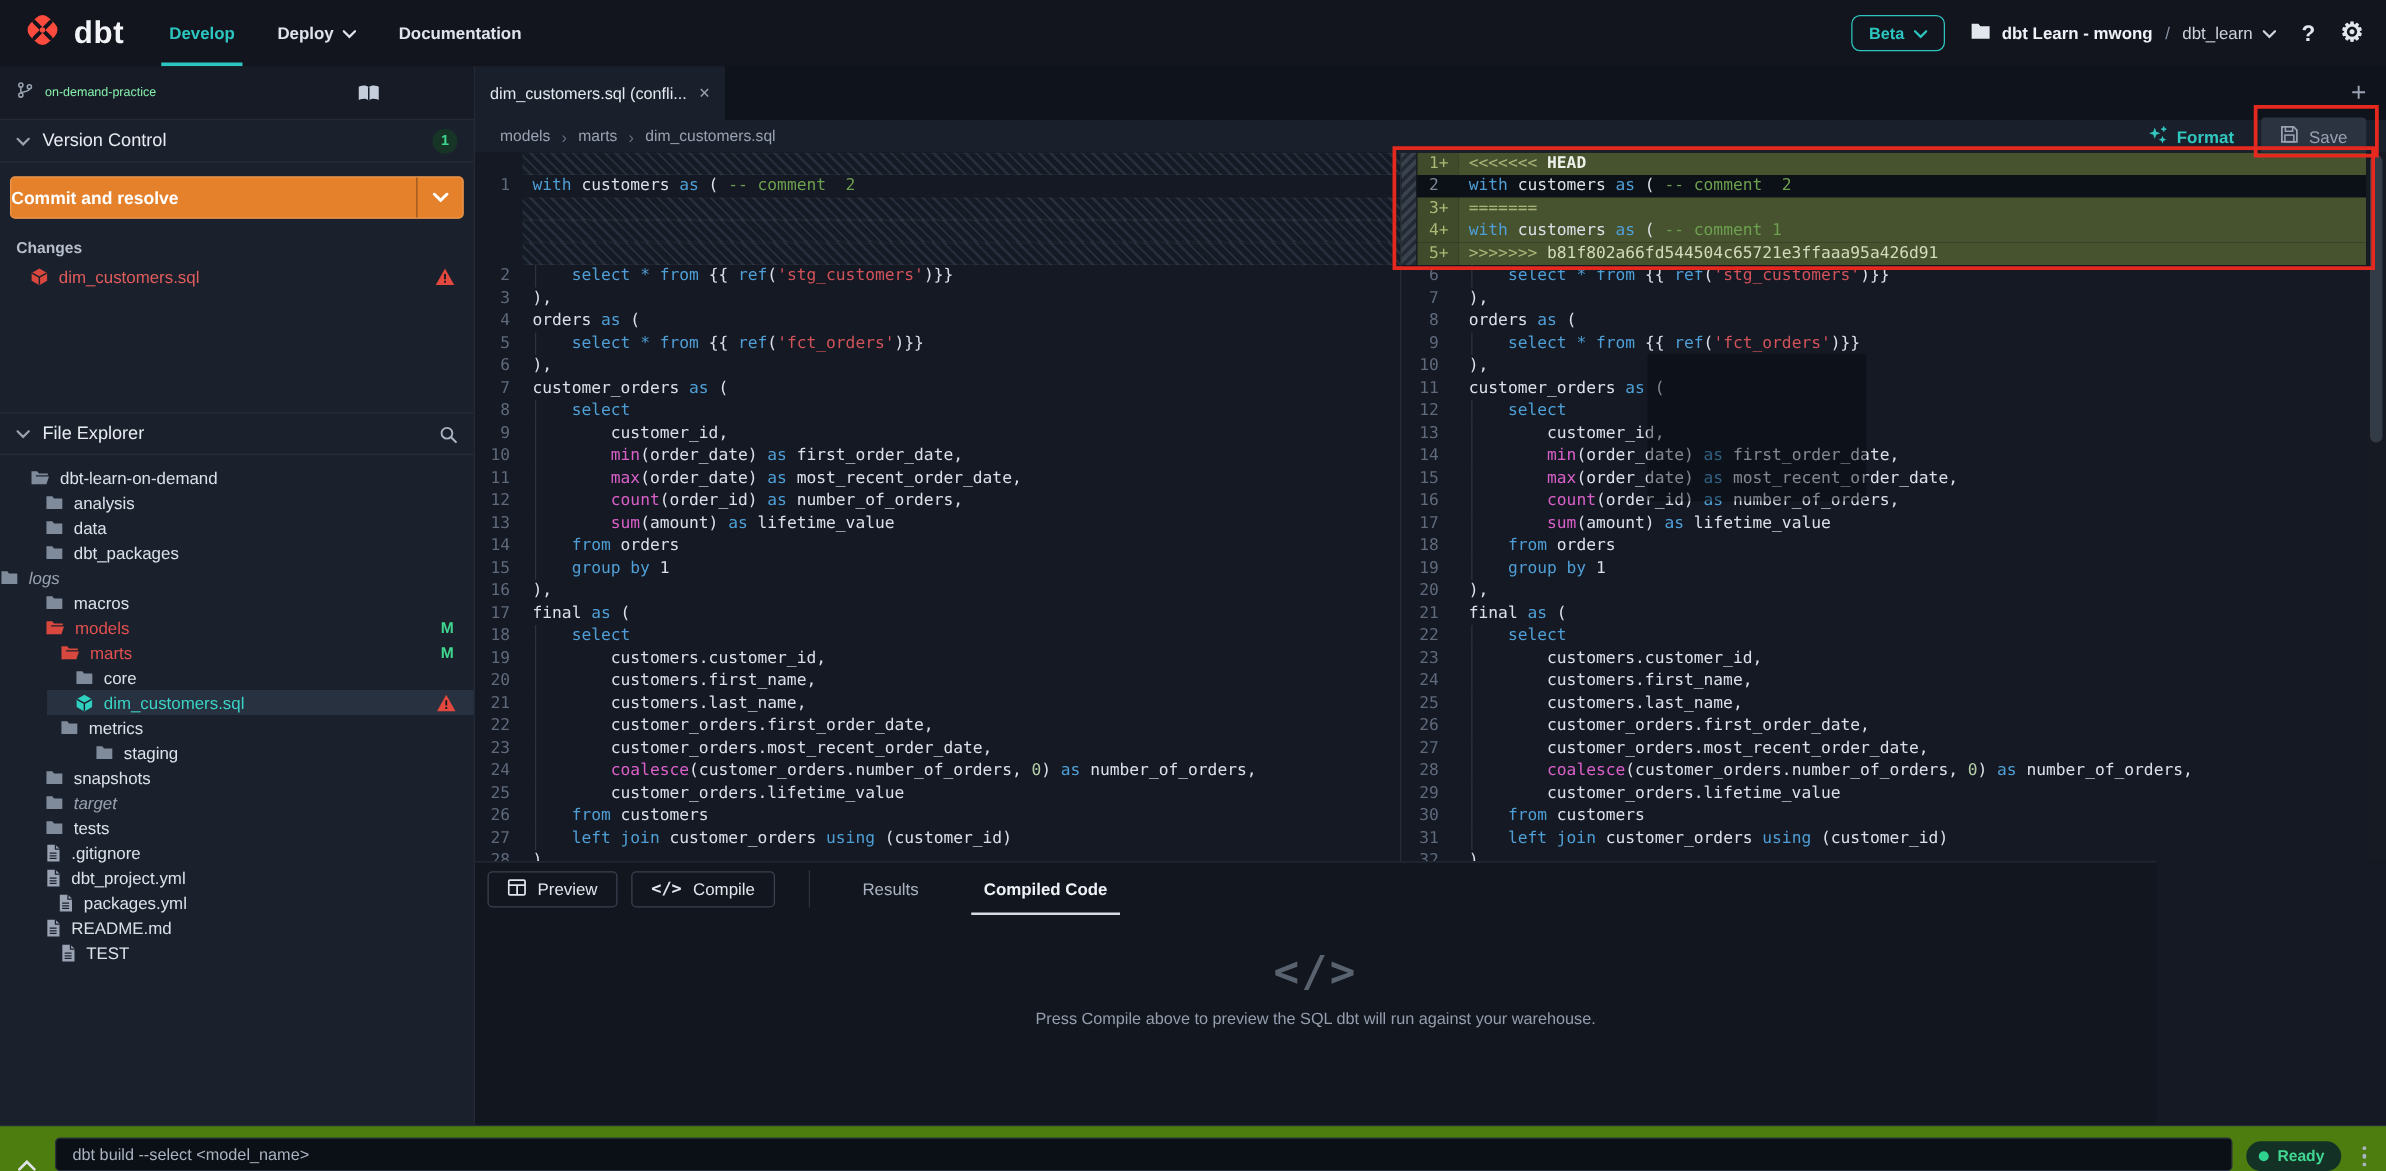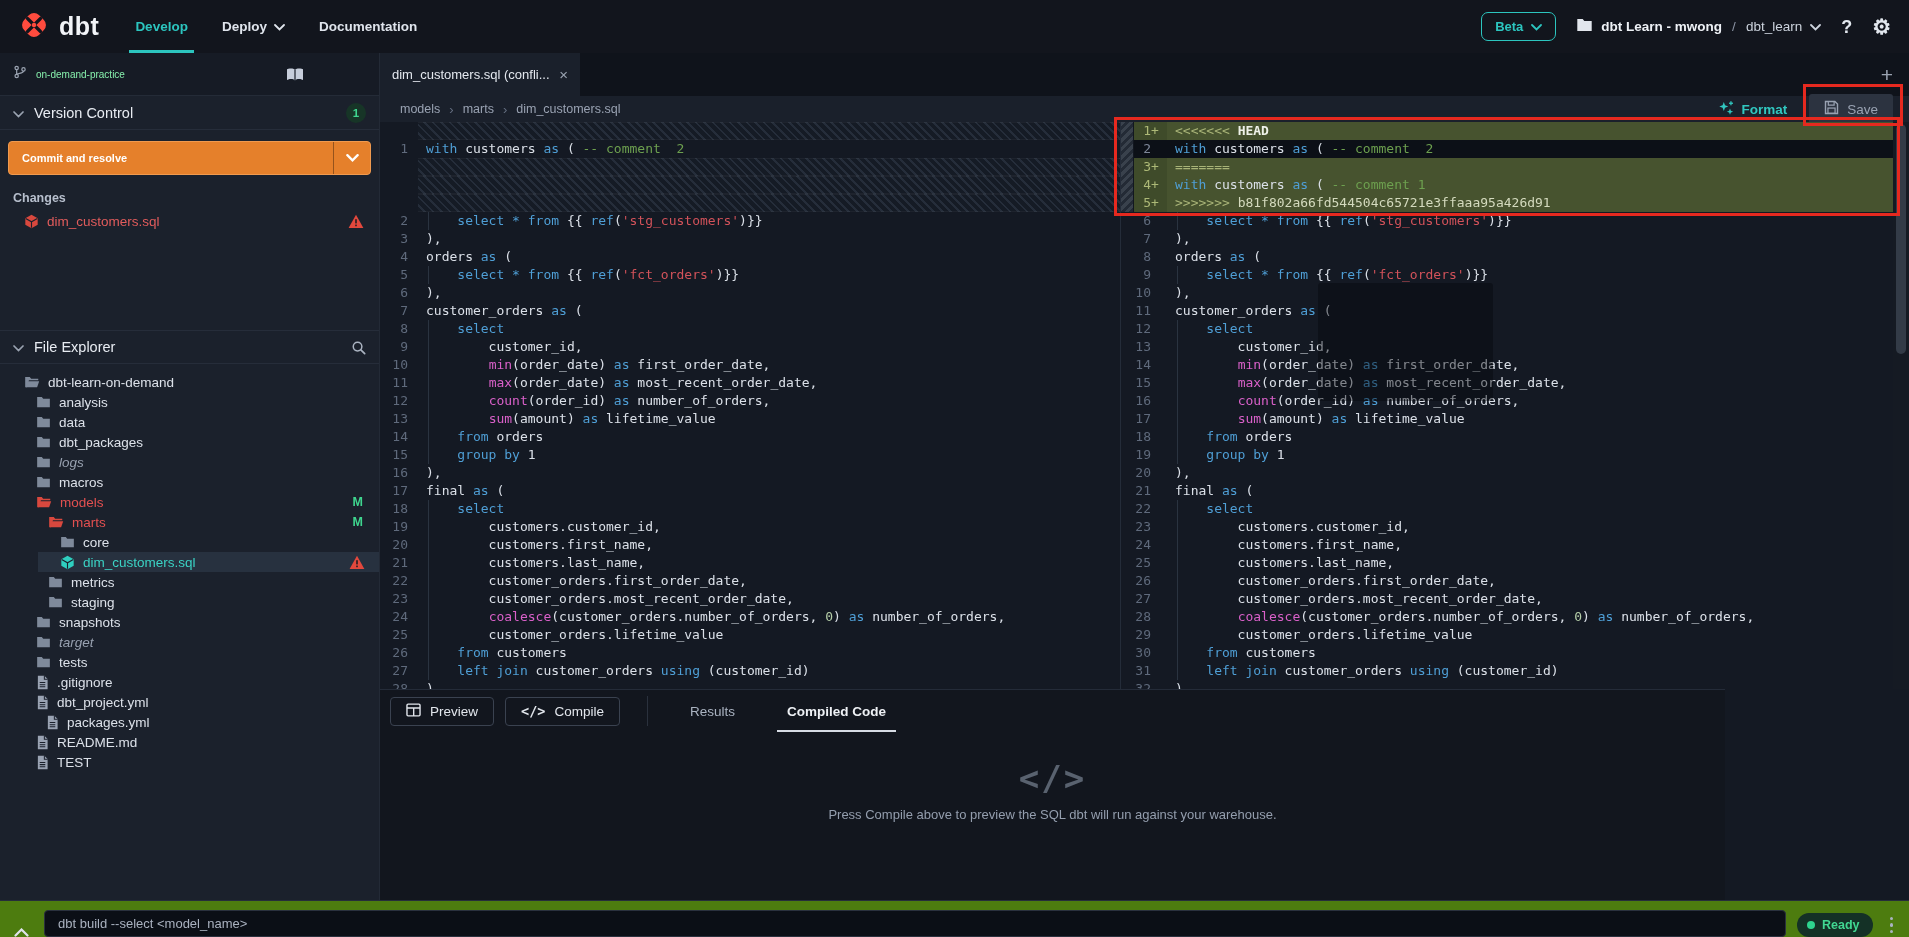--- a/index.html
+++ b/index.html
@@ -41,21 +41,21 @@
   .hdr-actions { margin-left:auto; display:flex; align-items:center; gap:22px; }
   .format-btn { display:flex; align-items:center; gap:7px; color:#31c7c0; font-size:13.5px; font-weight:bold; cursor:pointer; }
   .save-btn { display:flex; align-items:center; gap:8px; background:#2c3340; border-radius:3px; height:30px; padding:0 15px; color:#99a2b2; font-size:13.5px; cursor:pointer; }
 
   
   #sidebar { position:absolute; left:0; top:96px; width:380px; height:804px; background:#1b212c; border-right:1px solid #232a36; }
   .vc-header, .fe-header { height:34px; display:flex; align-items:center; gap:10px; padding:0 13px; border-bottom:1px solid #262d3a; cursor:pointer; }
   .sec-title { font-size:14.5px; font-weight:normal; color:#e8ecf2; }
   .vc-badge { margin-left:auto; width:20px; height:20px; border-radius:50%; background:#173527; color:#3fd68f; font-size:11.5px; font-weight:bold; display:flex; align-items:center; justify-content:center; }
   .commit-btn { margin:11px 8px 0 8px; height:34px; background:#e5802b; border:1px solid #f09a4f; border-radius:4px; display:flex; align-items:stretch; cursor:pointer; }
-  .commit-label { flex:1; display:flex; align-items:center; padding-left:13px; color:#fff; font-size:11px; font-weight:bold; }
+  .commit-label { flex:1; display:flex; align-items:center; color:#fff; font-size:14px; font-weight:bold; }
   .commit-split { width:1px; background:rgba(0,0,0,.35); }
   .commit-caret { width:36px; display:flex; align-items:center; justify-content:center; }
   .changes-label { margin:16px 0 4px 13px; font-size:12.5px; font-weight:bold; color:#b7bfcd; }
   .change-item { height:24px; display:flex; align-items:center; gap:8px; padding-left:24px; cursor:pointer; }
   .change-item .chg-name { font-size:13.5px; color:#e25c5c; }
   .change-item .warn-wrap { margin-left:auto; margin-right:15px; display:flex; }
   .fe-section { position:absolute; left:0; top:234px; width:100%; }
   .fe-header { border-top:1px solid #262d3a; }
   .fe-search { margin-left:auto; display:flex; cursor:pointer; }
   #file-tree { padding-top:8px; }
@@ -305,21 +305,21 @@
             <span class="tree-label">data</span>
           </div>
           <div class="tree-row" style="padding-left: 36px;">
             <span class="tree-icon">
               <svg width="15" height="14" viewBox="0 0 16 15">
                 <path d="M1.2 2.2h5l1.5 1.9h7.1v9H1.2z" fill="#7f8a9b"></path>
               </svg>
             </span>
             <span class="tree-label">dbt_packages</span>
           </div>
-          <div class="tree-row italic" style="padding-left: 36px;">
+          <div class="tree-row italic" style="">
             <span class="tree-icon">
               <svg width="15" height="14" viewBox="0 0 16 15">
                 <path d="M1.2 2.2h5l1.5 1.9h7.1v9H1.2z" fill="#7f8a9b"></path>
               </svg>
             </span>
             <span class="tree-label">logs</span>
           </div>
           <div class="tree-row" style="padding-left: 36px;">
             <span class="tree-icon">
               <svg width="15" height="14" viewBox="0 0 16 15">
@@ -373,21 +373,21 @@
             </span>
           </div>
           <div class="tree-row" style="padding-left: 48px;">
             <span class="tree-icon">
               <svg width="15" height="14" viewBox="0 0 16 15">
                 <path d="M1.2 2.2h5l1.5 1.9h7.1v9H1.2z" fill="#7f8a9b"></path>
               </svg>
             </span>
             <span class="tree-label">metrics</span>
           </div>
-          <div class="tree-row" style="padding-left: 48px;">
+          <div class="tree-row" style="padding-left: 76px;">
             <span class="tree-icon">
               <svg width="15" height="14" viewBox="0 0 16 15">
                 <path d="M1.2 2.2h5l1.5 1.9h7.1v9H1.2z" fill="#7f8a9b"></path>
               </svg>
             </span>
             <span class="tree-label">staging</span>
           </div>
           <div class="tree-row" style="padding-left: 36px;">
             <span class="tree-icon">
               <svg width="15" height="14" viewBox="0 0 16 15">
@@ -445,21 +445,21 @@
           <div class="tree-row" style="padding-left: 36px;">
             <span class="tree-icon">
               <svg width="13" height="15" viewBox="0 0 14 16">
                 <path d="M2 .8h7l3.5 3.5V15.2H2z" fill="#9aa3b3"></path>
                 <path d="M9 .8v3.7h3.7" fill="none" stroke="#1b212c" stroke-width="1.1"></path>
                 <path d="M4 8h6M4 10.3h6M4 12.6h6" stroke="#1b212c" stroke-width="1.1"></path>
               </svg>
             </span>
             <span class="tree-label">README.md</span>
           </div>
-          <div class="tree-row" style="padding-left: 36px;">
+          <div class="tree-row" style="padding-left: 48px;">
             <span class="tree-icon">
               <svg width="13" height="15" viewBox="0 0 14 16">
                 <path d="M2 .8h7l3.5 3.5V15.2H2z" fill="#9aa3b3"></path>
                 <path d="M9 .8v3.7h3.7" fill="none" stroke="#1b212c" stroke-width="1.1"></path>
                 <path d="M4 8h6M4 10.3h6M4 12.6h6" stroke="#1b212c" stroke-width="1.1"></path>
               </svg>
             </span>
             <span class="tree-label">TEST</span>
           </div>
         </div>

